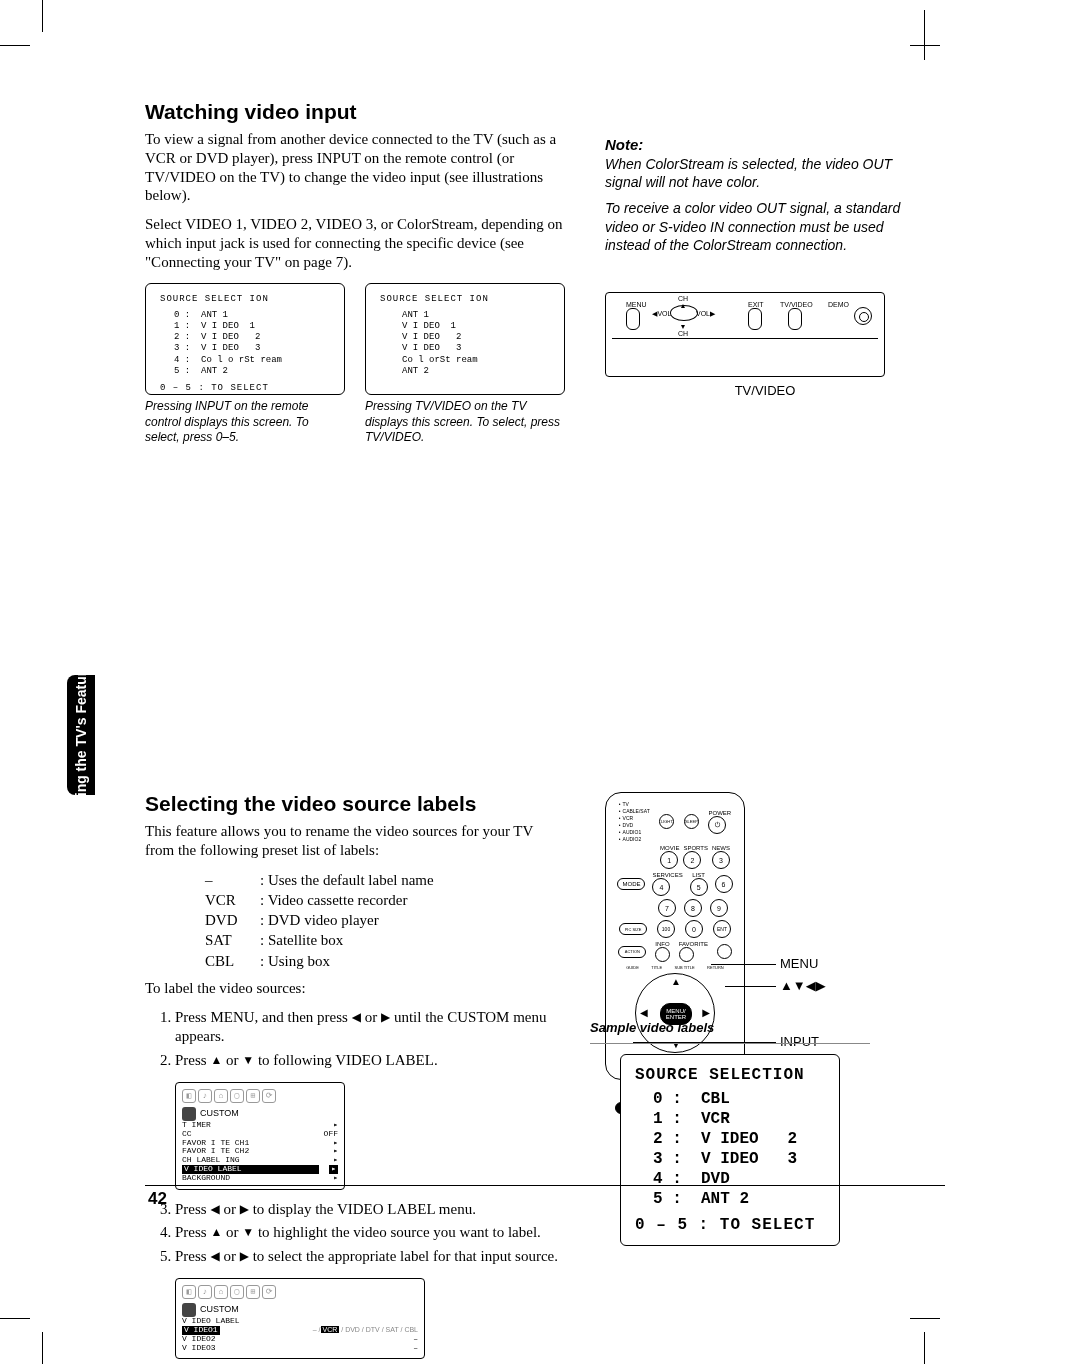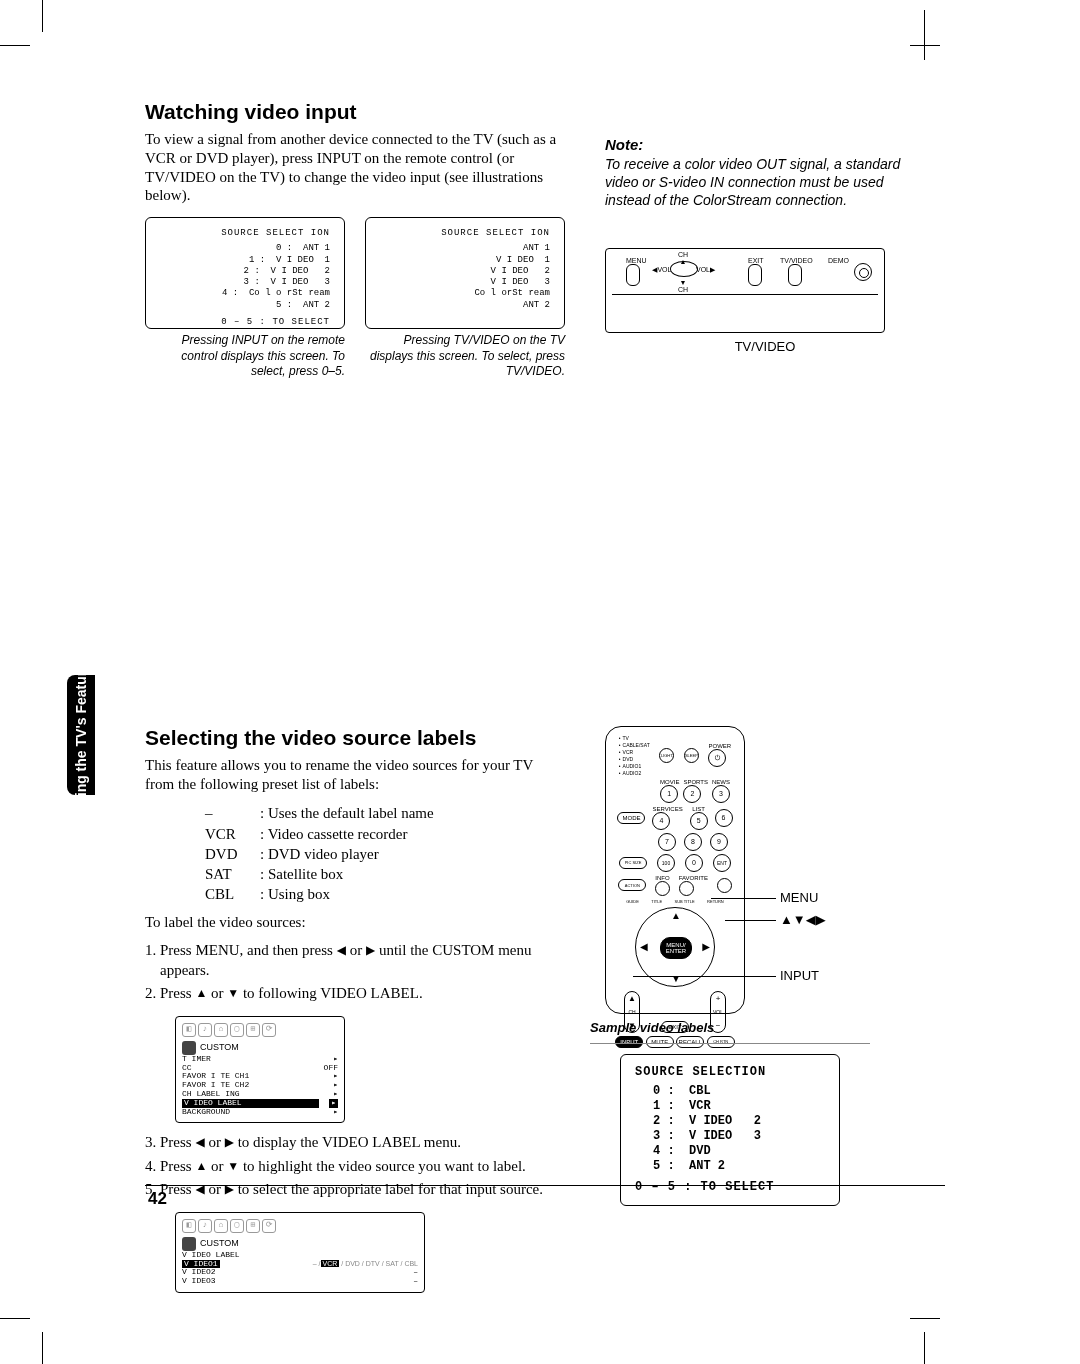--- a/index.html
+++ b/index.html
@@ -49,29 +49,29 @@
       padding: 10px 14px;
       font-family: 'Courier New', monospace;
       font-size: 9px;
       line-height: 1.25;
       background: #fff;
       position: relative;
     }
     .osd-title { letter-spacing: 1px; margin-bottom: 4px; }
     .osd-line { white-space: pre; }
     .osd-bottom { margin-top: 6px; letter-spacing: 1px; }
-    .osd-pair { display: flex; gap: 20px; margin-top: 12px; margin-bottom: 4px; text-align: right; }
+    .osd-pair { display: flex; gap: 20px; margin-top: 12px; margin-bottom: 4px; }
     .osd-pair > div { flex: 1; }
 
     .preset-table { margin-left: 60px; margin-bottom: 8px; }
     .preset-row { display: flex; font-size: 15px; line-height: 1.35; }
     .preset-lbl { width: 55px; }
     .preset-desc { }
 
-    ol.steps { list-style: decimal; margin-left: 15px; font-size: 15px; line-height: 1.3; }
+    ol.steps { list-style: decimal; margin-left: 30px; font-size: 15px; line-height: 1.3; }
     ol.steps li { margin-bottom: 4px; }
     .tri { font-family: Arial, sans-serif; font-size: 12px; vertical-align: 1px; }
 
     .menu-shot {
       border: 1px solid #000;
       border-radius: 4px;
       padding: 6px;
       font-family: 'Courier New', monospace;
       font-size: 8px;
       line-height: 1.1;
@@ -175,20 +175,21 @@
 <div class="side-tab">
     <span>Using the TV's
 Features</span>
   </div>
 
 <div class="page">
 
   <div class="col-left">
     <h2>Watching video input</h2>
     <p class="body-text">To view a signal from another device connected to the TV (such as a VCR or DVD player), press INPUT on the remote control (or TV/VIDEO on the TV) to change the video input (see illustrations below).</p>
+    <p class="body-text">Select VIDEO 1, VIDEO 2,  VIDEO 3, or ColorStream, depending on which input jack is used for connecting the specific device (see "Connecting your TV" on page 7).</p>
 
     <div class="osd-pair">
       <div>
         <div class="osd-box" style="height:112px">
           <div class="osd-title">SOURCE  SELECT ION</div>
           <div style="padding-left:14px">
             <div class="osd-line">0 :  ANT 1</div>
             <div class="osd-line">1 :  V I DEO  1</div>
             <div class="osd-line">2 :  V I DEO   2</div>
             <div class="osd-line">3 :  V I DEO   3</div>
@@ -212,20 +213,21 @@
           </div>
         </div>
         <div class="caption-italic">Pressing TV/VIDEO on the TV displays this screen. To select, press TV/VIDEO.</div>
       </div>
     </div>
   </div>
 
   <div class="col-right">
     <div style="height:36px"></div>
     <div class="note-heading">Note:</div>
+    <p class="note-text">When ColorStream is selected, the video OUT signal will not have color.</p>
     <p class="note-text">To receive a color video OUT signal, a standard video or S-video IN connection must be used instead of the ColorStream connection.</p>
 
     <div style="height:30px"></div>
     <div class="tv-panel">
       <div class="tv-ctrl" style="top:8px;left:20px">
           <div>MENU</div>
           <div class="pillbtn"></div>
         </div>
       <div class="tv-ctrl" style="top:2px;left:72px;text-align:center"><span>CH</span><br><span>▲</span></div>
       <div class="tv-ctrl" style="top:17px;left:46px"><span>◀</span><span>VOL</span></div>
@@ -477,21 +479,21 @@
       <div class="remote-callout" style="top:186px;left:175px">▲▼◀▶</div>
       <div class="callout-line" style="top:250px;left:28px;width:143px"></div>
       <div class="remote-callout" style="top:242px;left:175px">INPUT</div>
     </div>
   </div>
 </div>
 
 <div class="right-lower">
   <div class="sample-caption">Sample video labels</div>
   <div style="height:1px;background:#888;margin-bottom:10px"></div>
-  <div class="osd-box" style="width:220px;margin:8px auto;font-size:12px">
+  <div class="osd-box" style="width:220px;margin:8px auto;font-size:16px">
     <div class="osd-title">SOURCE  SELECTION</div>
     <div style="padding-left:18px">
       <div class="osd-line">0 :  CBL</div>
       <div class="osd-line">1 :  VCR</div>
       <div class="osd-line">2 :  V IDEO   2</div>
       <div class="osd-line">3 :  V IDEO   3</div>
       <div class="osd-line">4 :  DVD</div>
       <div class="osd-line">5 :  ANT 2</div>
     </div>
     <div class="osd-bottom">0 – 5 : TO  SELECT</div>

